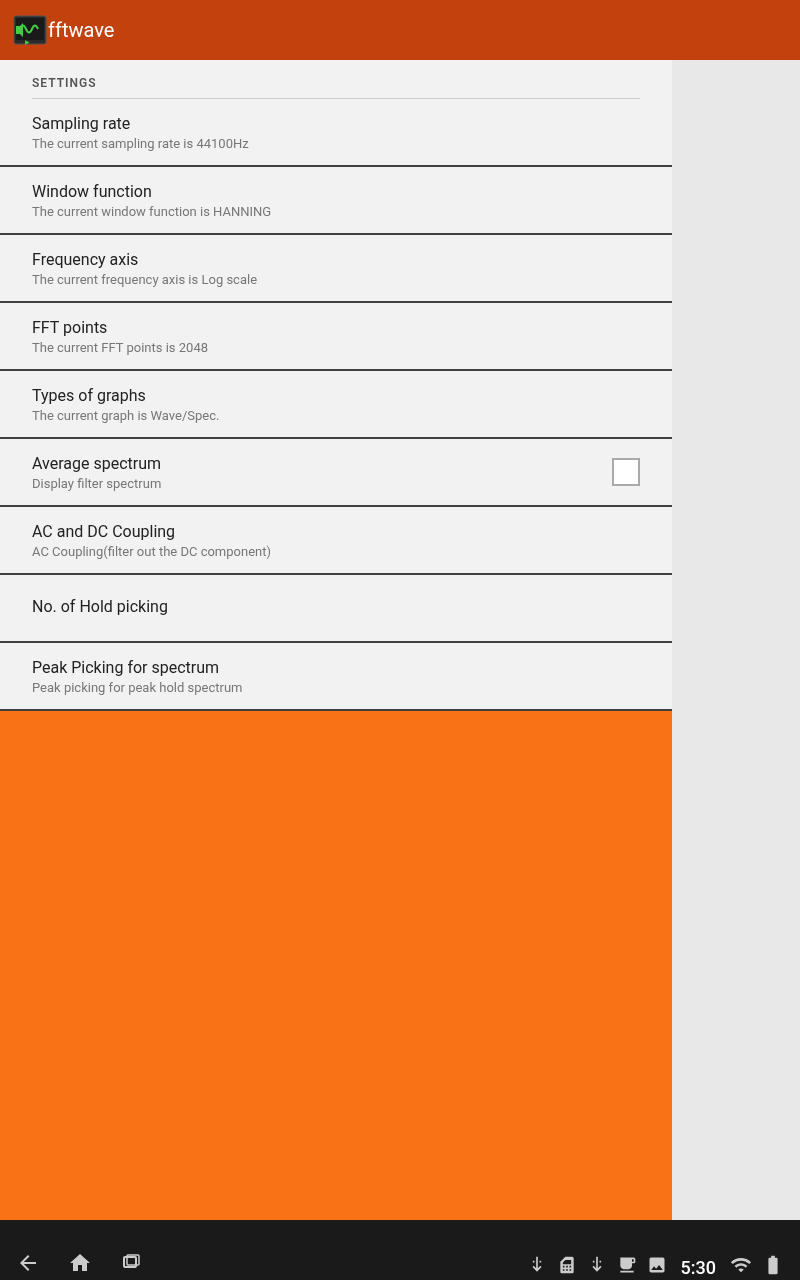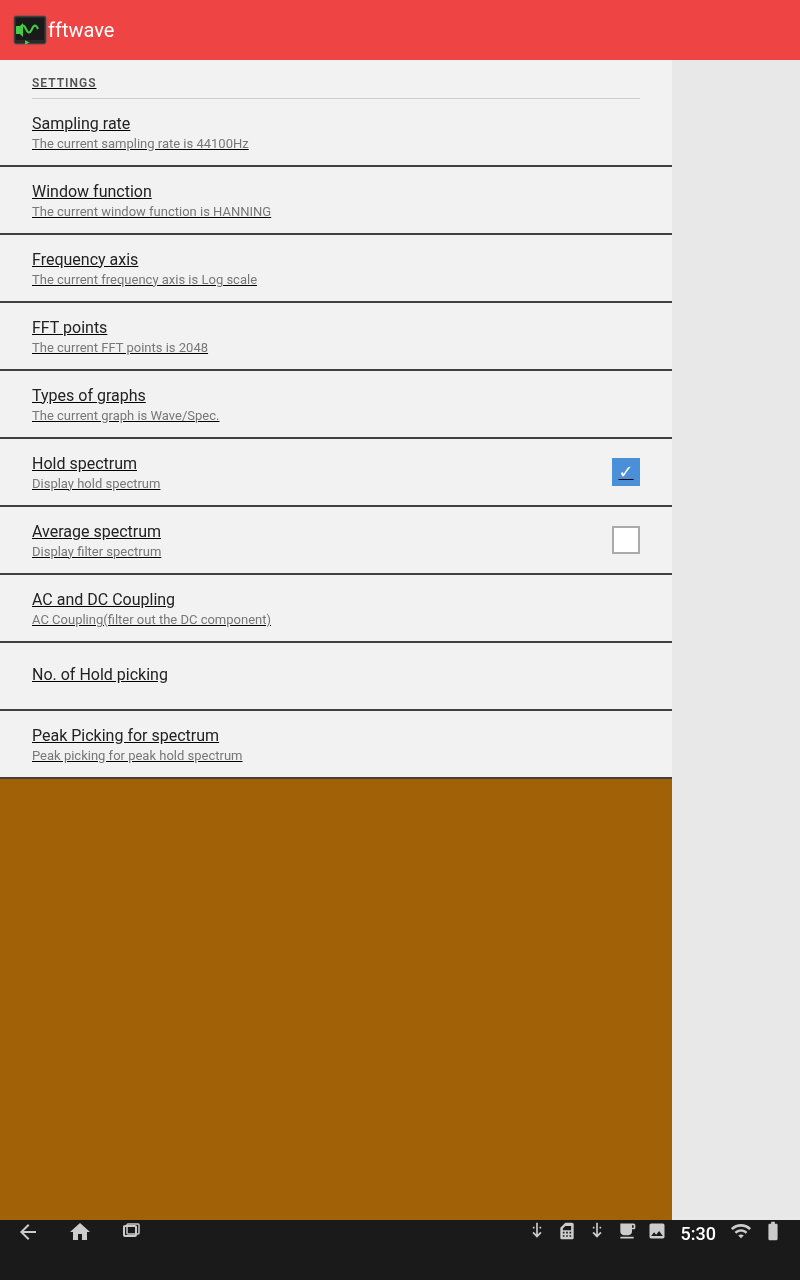--- a/index.html
+++ b/index.html
@@ -9,38 +9,37 @@
       background: #e8e8e8;
       font-family: 'Roboto', Arial, sans-serif;
       overflow: hidden;
       position: relative;
     }
 
     
     .top-bar {
       width: 800px;
       height: 60px;
-      background: #ef4444;
+      background: #c2410c;
       display: flex;
       align-items: center;
       padding: 0 12px;
     }
     .top-bar-title {
       color: #ffffff;
       font-size: 20px;
       font-weight: 400;
     }
 
     
     .main-content {
       width: 672px;
       height: 1160px;
-      background: #a16207;
+      background: #f97316;
       overflow-y: auto;
-      text-decoration: underline;
     }
 
     
     .settings-section {
       background: #f2f2f2;
       margin: 0;
     }
 
     .settings-header {
       padding: 16px 32px 8px 32px;
@@ -109,21 +108,21 @@
     }
 
     
     .bottom-bar {
       position: absolute;
       bottom: 0;
       width: 800px;
       height: 60px;
       background: #1a1a1a;
       display: flex;
-      align-items: flex-start;
+      align-items: flex-end;
       justify-content: space-between;
       padding: 0 16px;
     }
 
     .bottom-nav-left {
       display: flex;
       align-items: center;
       gap: 28px;
     }
 
@@ -209,29 +208,20 @@
       </div>
     </div>
 
     <div class="setting-item">
       <div class="setting-text">
         <div class="setting-title">Types of graphs</div>
         <div class="setting-subtitle">The current graph is Wave/Spec.</div>
       </div>
     </div>
 
-    <div class="setting-item">
-      <div class="setting-text">
-        <div class="setting-title">Hold spectrum</div>
-        <div class="setting-subtitle">Display hold spectrum</div>
-      </div>
-      <div class="setting-checkbox checked">
-        <span class="checkmark">✓</span>
-      </div>
-    </div>
 
     <div class="setting-item">
       <div class="setting-text">
         <div class="setting-title">Average spectrum</div>
         <div class="setting-subtitle">Display filter spectrum</div>
       </div>
       <div class="setting-checkbox">
       </div>
     </div>
 

